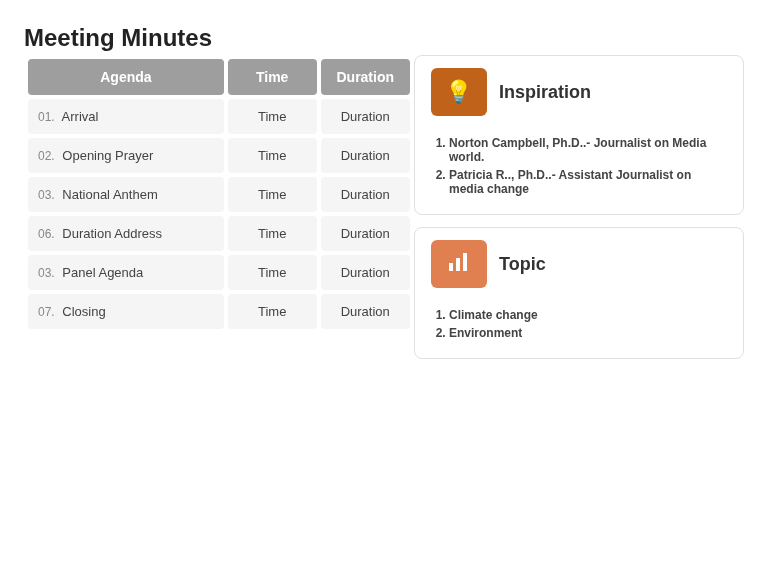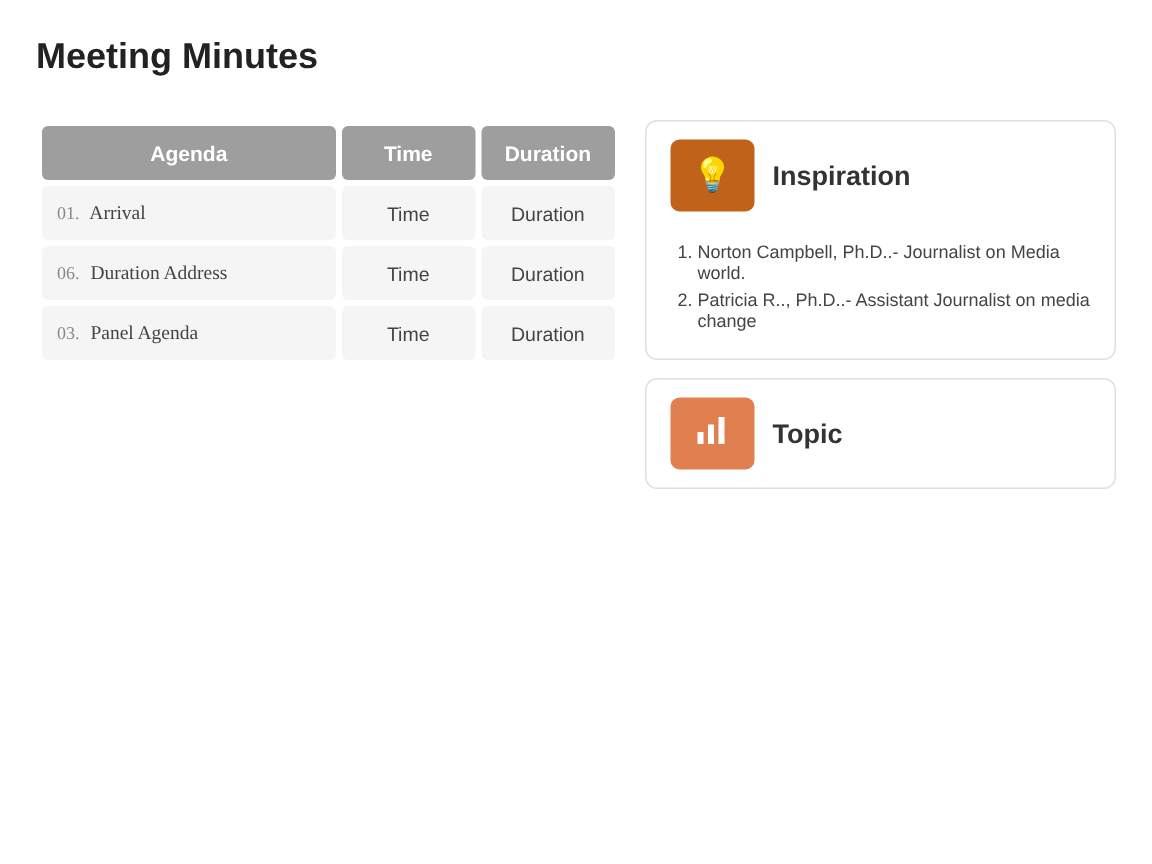--- a/index.html
+++ b/index.html
@@ -7,25 +7,24 @@
       font-family: Arial, sans-serif;
       background: #fff;
       padding: 24px;
       width: 768px;
       min-height: 576px;
     }
     h1 {
       font-size: 24px;
       font-weight: bold;
       color: #222;
-      margin-bottom: 28px;
+      margin-bottom: 3px;
     }
     .main-container {
       display: flex;
-      gap: 16px;
       align-items: flex-start;
     }
     
     .agenda-table {
       flex: 0 0 390px;
       border-collapse: separate;
       border-spacing: 4px;
       width: 390px;
     }
     .agenda-table thead tr th {
@@ -51,21 +50,20 @@
       background: #f5f5f5;
       padding: 10px 8px;
       font-size: 13px;
       color: #444;
       border-radius: 4px;
       text-align: center;
     }
     .agenda-table tbody tr td.agenda-cell {
       text-align: left;
       padding-left: 10px;
-      font-family: Liberation Serif, serif;
     }
     .agenda-table tbody tr td .item-num {
       color: #888;
       margin-right: 4px;
       font-size: 12px;
     }
     
     .right-panel {
       flex: 1;
       display: flex;
@@ -104,21 +102,21 @@
     .card-body {
       padding: 8px 16px 14px 16px;
     }
     .card-body ol {
       padding-left: 18px;
     }
     .card-body ol li {
       font-size: 12px;
       color: #444;
       margin-bottom: 4px;
-      font-weight: 400;
+      font-weight: 700;
     }
     .inspiration-icon-bg { background: #c0621a; }
     .topic-icon-bg { background: #e08050; }
   </style>
 </head>
 <body>
 
 <h1>Meeting Minutes</h1>
 
 <div class="main-container">
@@ -135,30 +133,54 @@
     <tr>
       <td class="agenda-cell">
         <span class="item-num">01.</span>
         <span>Arrival</span>
       </td>
       <td>Time</td>
       <td>Duration</td>
     </tr>
         <tr>
       <td class="agenda-cell">
+        <span class="item-num">02.</span>
+        <span>Opening Prayer</span>
+      </td>
+      <td>Time</td>
+      <td>Duration</td>
+    </tr>
+        <tr>
+      <td class="agenda-cell">
+        <span class="item-num">03.</span>
+        <span>National Anthem</span>
+      </td>
+      <td>Time</td>
+      <td>Duration</td>
+    </tr>
+        <tr>
+      <td class="agenda-cell">
         <span class="item-num">06.</span>
         <span>Duration Address</span>
       </td>
       <td>Time</td>
       <td>Duration</td>
     </tr>
         <tr>
       <td class="agenda-cell">
         <span class="item-num">03.</span>
         <span>Panel Agenda</span>
+      </td>
+      <td>Time</td>
+      <td>Duration</td>
+    </tr>
+        <tr>
+      <td class="agenda-cell">
+        <span class="item-num">07.</span>
+        <span>Closing</span>
       </td>
       <td>Time</td>
       <td>Duration</td>
     </tr>
       </tbody>
   </table>
 
   <div class="right-panel">
 
     <div class="card">
@@ -182,16 +204,22 @@
           <span>
             <svg width="24" height="24" viewBox="0 0 24 24" fill="white">
               <rect x="2" y="14" width="4" height="8"></rect>
               <rect x="9" y="9" width="4" height="13"></rect>
               <rect x="16" y="4" width="4" height="18"></rect>
             </svg>
           </span>
         </div>
         <span class="card-title">Topic</span>
       </div>
+      <div class="card-body">
+        <ol id="topic-list">
+            <li>Climate change</li>
+            <li>Environment</li>
+          </ol>
+      </div>
     </div>
 
   </div>
 </div>
 
 </body></html>

